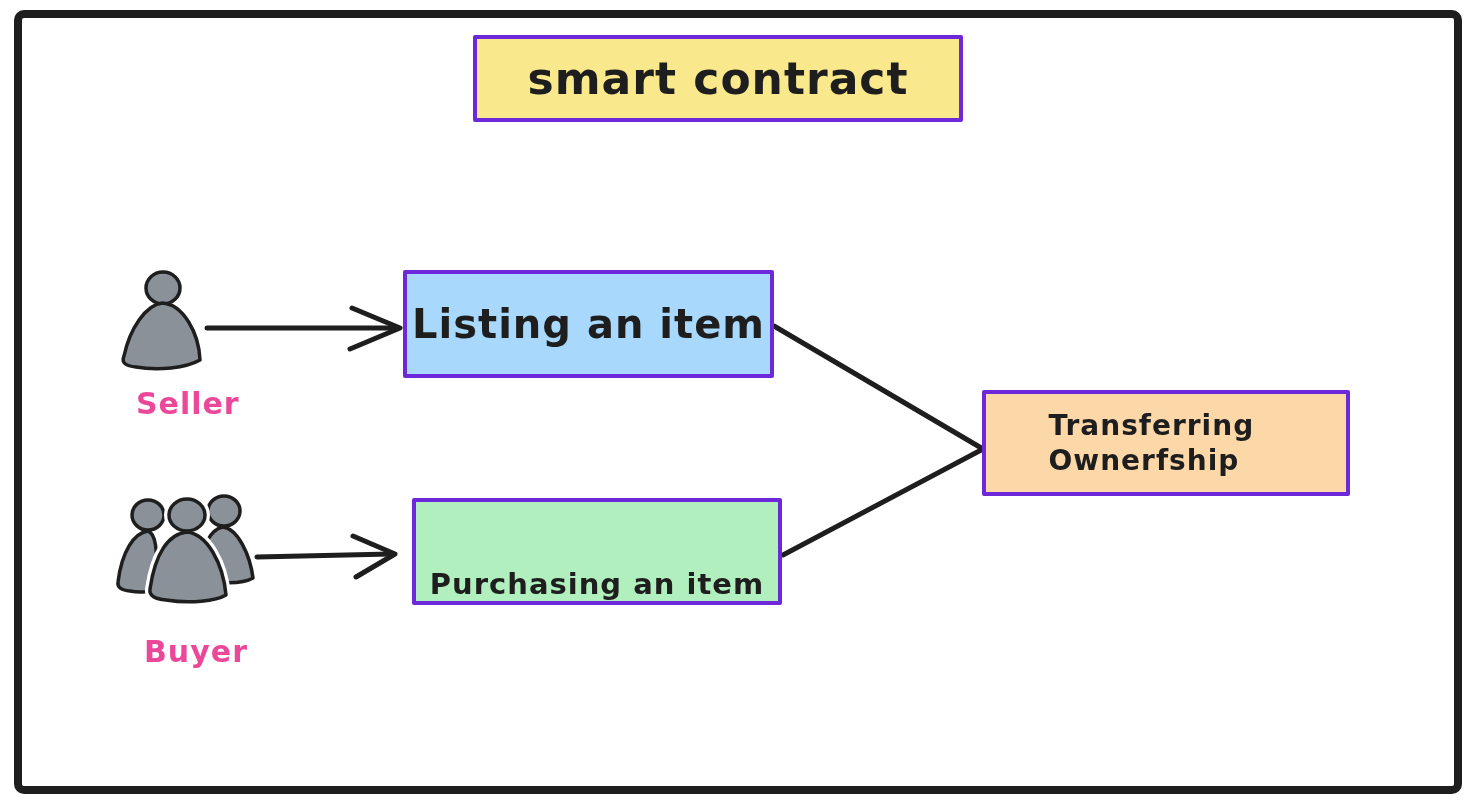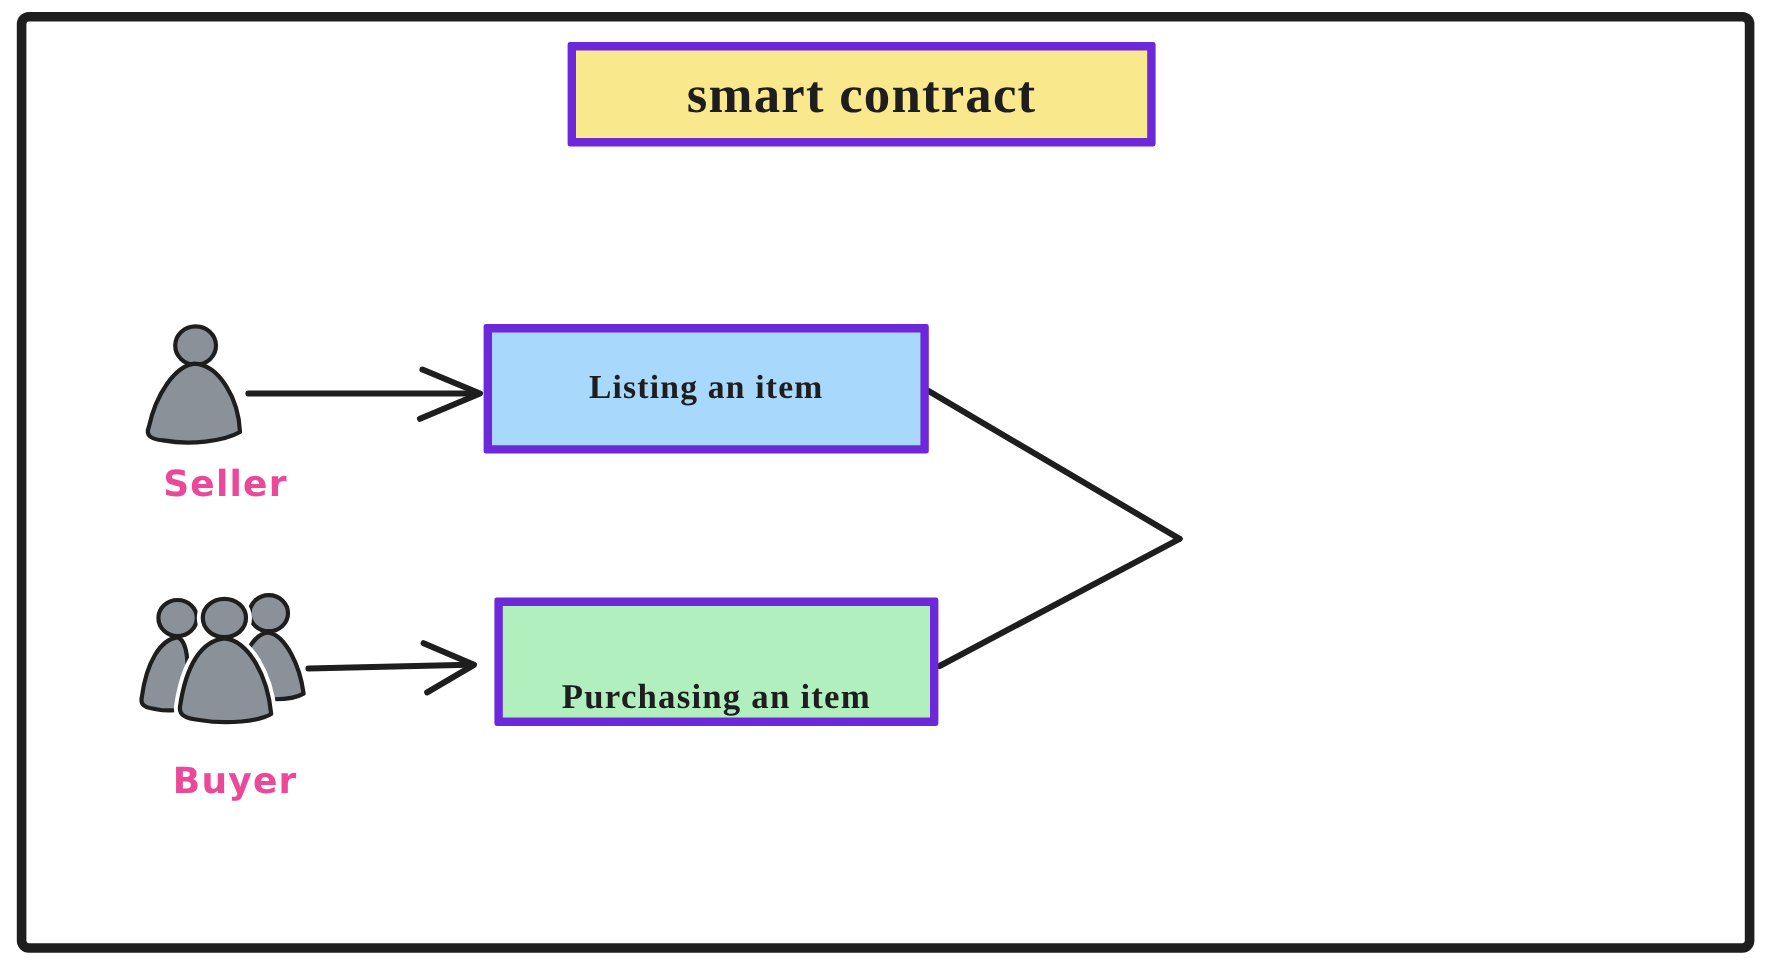--- a/index.html
+++ b/index.html
@@ -21,47 +21,46 @@
     left: 14px;
     top: 10px;
     width: 1432px;
     height: 768px;
     border: 8px solid #1e1e1e;
     border-radius: 10px;
     background: transparent;
   }
   .node {
     position: absolute;
-    border: 7px solid #6d28d9;
+    border: 4px solid #6d28d9;
     border-radius: 2px;
     display: flex;
     align-items: center;
     justify-content: center;
     box-sizing: border-box;
     letter-spacing: 1px;
     font-weight: 600;
     color: #1e1e1e;
-    font-family: Liberation Serif, serif;
   }
   #title-box {
     left: 473px;
     top: 35px;
     width: 490px;
     height: 87px;
     background: #fae88c;
     font-size: 44px;
     font-weight: 700;
   }
   #node-listing {
     left: 403px;
     top: 270px;
     width: 371px;
     height: 108px;
     background: #a8d8fb;
-    font-size: 28px;
+    font-size: 40px;
   }
   #node-purchasing {
     left: 412px;
     top: 498px;
     width: 370px;
     height: 107px;
     background: #b1f0be;
     font-size: 29px;
   }
   #node-transferring {
@@ -184,17 +183,20 @@
   </div>
 
   <div id="node-listing" class="node" style="background-color: rgb(168, 216, 251);">
     <span>Listing an item</span>
   </div>
 
   <div id="node-purchasing" class="node" style="background-color: rgb(177, 240, 190); align-items: flex-end;">
     <span>Purchasing an item</span>
   </div>
 
+  <div id="node-transferring" class="node" style="background-color: rgb(252, 216, 168);">
+    <span class="wrap-label">Transferring Ownerfship</span>
+  </div>
 
   <div id="seller-label" class="actor-label">Seller</div>
   <div id="buyer-label" class="actor-label">Buyer</div>
 
 </div>
 
 </body></html>

